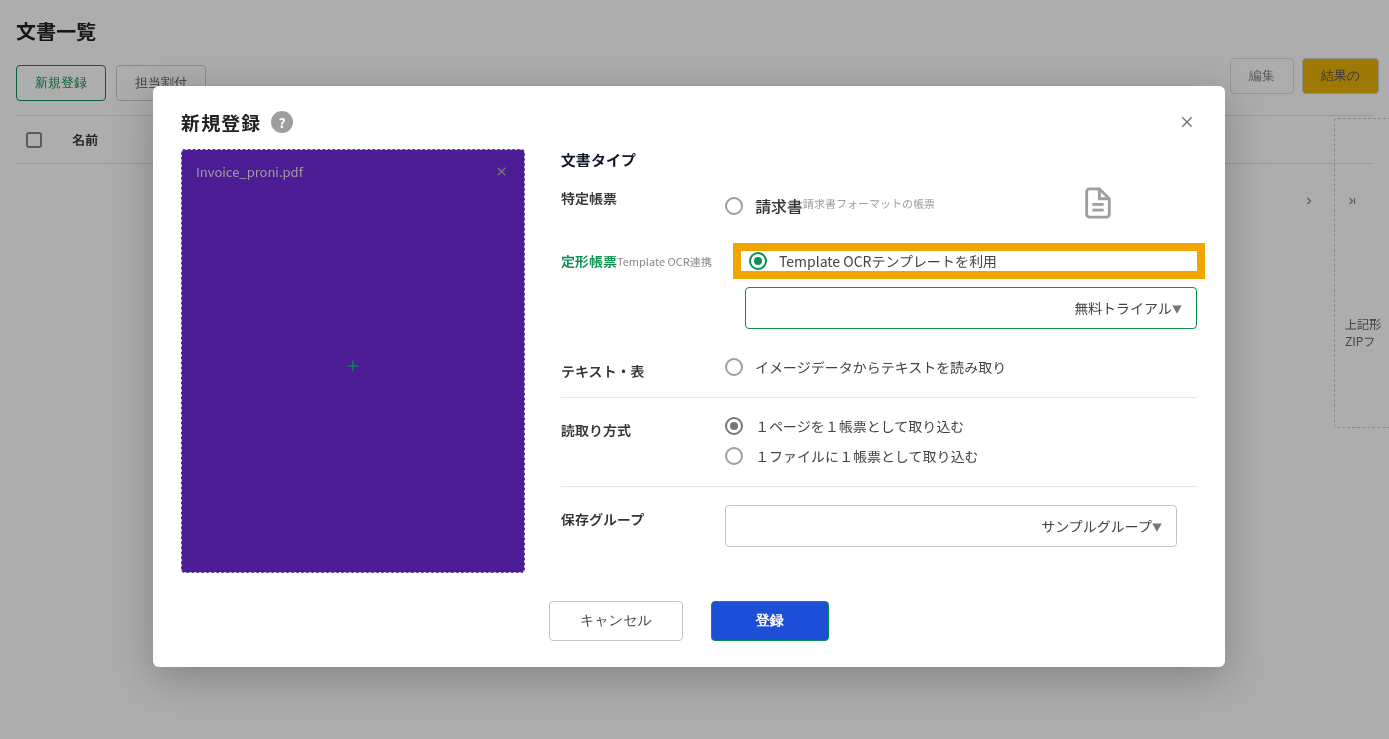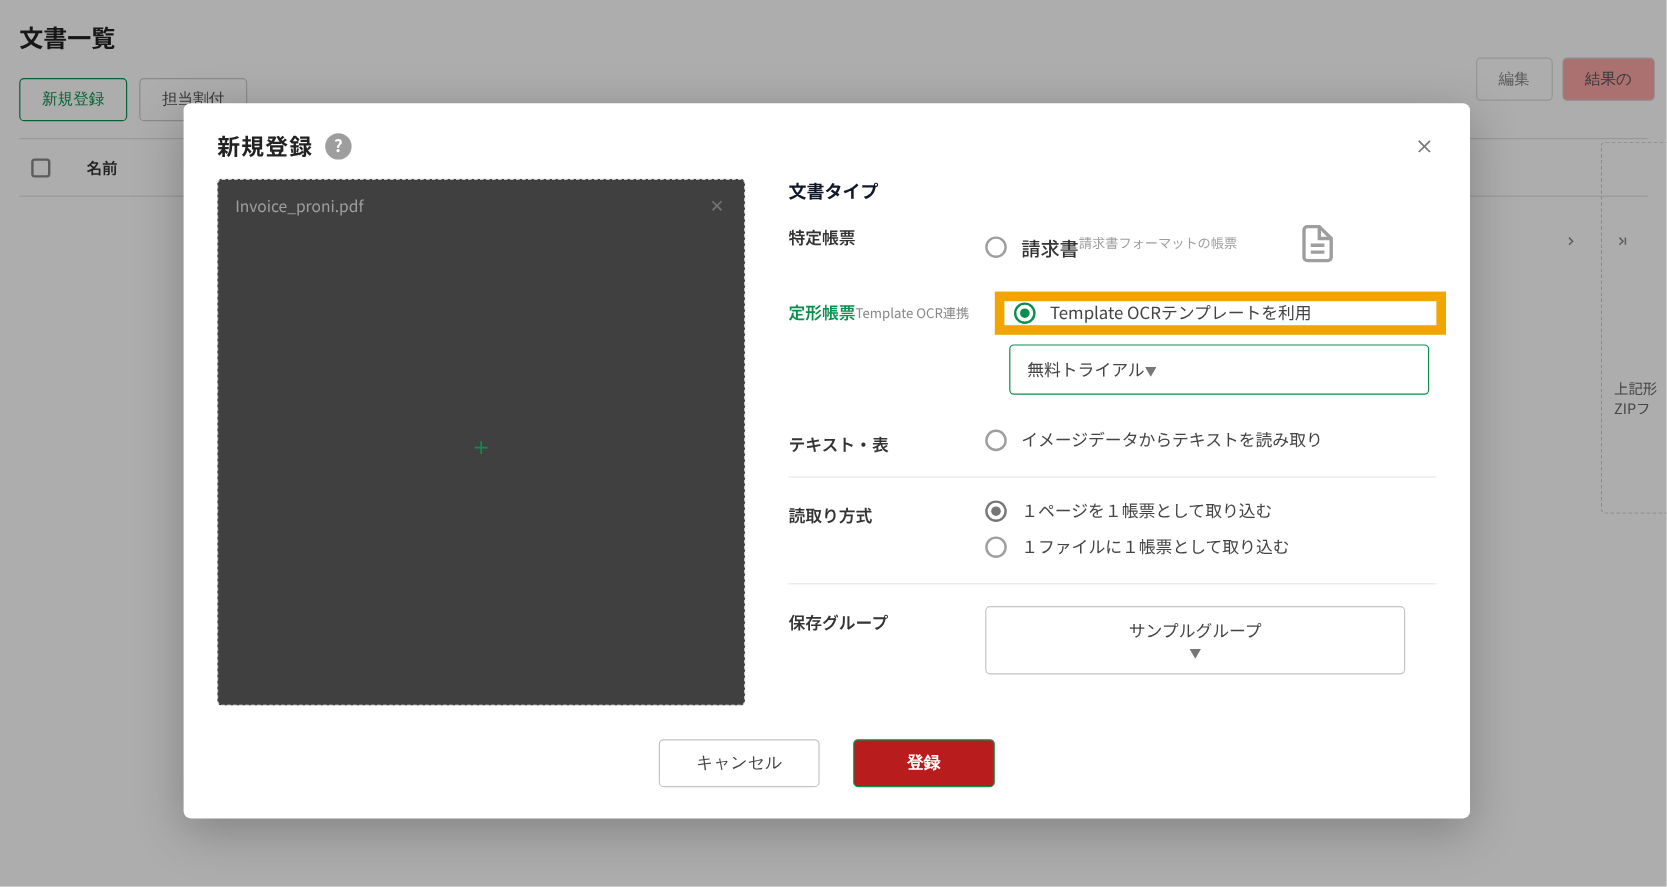--- a/index.html
+++ b/index.html
@@ -44,30 +44,30 @@
   border-radius: 4px;
   color: #555;
 }
 .bg-btn.primary-outline {
   border: 1px solid #0a8f4f;
   color: #0a8f4f;
 }
 .bg-right-btns {
   position: absolute;
   right: 10px;
-  top: 48px;
+  top: 58px;
   display: flex;
   gap: 8px;
 }
 .bg-btn.ghost {
   color: #888;
   border: 1px solid #ddd;
 }
 .bg-btn.filled-gray {
-  background: #fca5a5;
+  background: #eab308;
   color: #555;
   border: 1px solid #d0d0d0;
 }
 .bg-table-header {
   display: flex;
   align-items: center;
   padding: 14px 10px;
   border: 1px solid #e0e0e0;
   border-left: none;
   border-right: none;
@@ -139,21 +139,21 @@
   display: flex;
   gap: 36px;
 }
 
 
 .dropzone {
   width: 440px;
   min-height: 422px;
   border: 1px dashed #c8c8c8;
   border-radius: 4px;
-  background: #404040;
+  background: #4c1d95;
   position: relative;
   padding: 12px 14px 10px 14px;
 }
 .file-row {
   display: flex;
   justify-content: space-between;
   align-items: center;
 }
 .file-name {
   font-size: 13px;
@@ -246,33 +246,33 @@
 .highlight-box {
   border: 8px solid #f0a500;
   padding: 0 8px;
   margin: -4px -8px 8px -12px;
   display: flex;
   align-items: center;
   gap: 12px;
 }
 
 .select-box {
-  width: 350px;
+  width: 452px;
   border: 1.6px solid #0a8f4f;
   border-radius: 4px;
   padding: 10px 14px;
   display: flex;
-  justify-content: flex-start;
+  justify-content: flex-end;
   align-items: center;
   font-size: 14px;
   color: #444;
   cursor: pointer;
   margin-bottom: 20px;
 }
-.select-box.gray-border { border: 1px solid #c4c4c4; flex-direction: column; }
+.select-box.gray-border { border: 1px solid #c4c4c4; }
 .select-caret { color: #777; font-size: 10px; }
 
 .divider {
   border: none;
   border-top: 1px solid #e6e6e6;
   margin: 10px 0 18px 0;
 }
 
 .modal-footer {
   display: flex;
@@ -285,21 +285,21 @@
   font-size: 14px;
   border-radius: 4px;
   cursor: pointer;
 }
 .btn-secondary {
   background: #fff;
   border: 1px solid #c4c4c4;
   color: #444;
 }
 .btn-primary {
-  background: #b91c1c;
+  background: #1d4ed8;
   border: 1px solid #0a8f4f;
   color: #fff;
   font-weight: 600;
   padding: 10px 44px;
 }
 
 .toc-row { display:flex; align-items: flex-start; }
 .stack { display:flex; }
 </style>
 </head>

